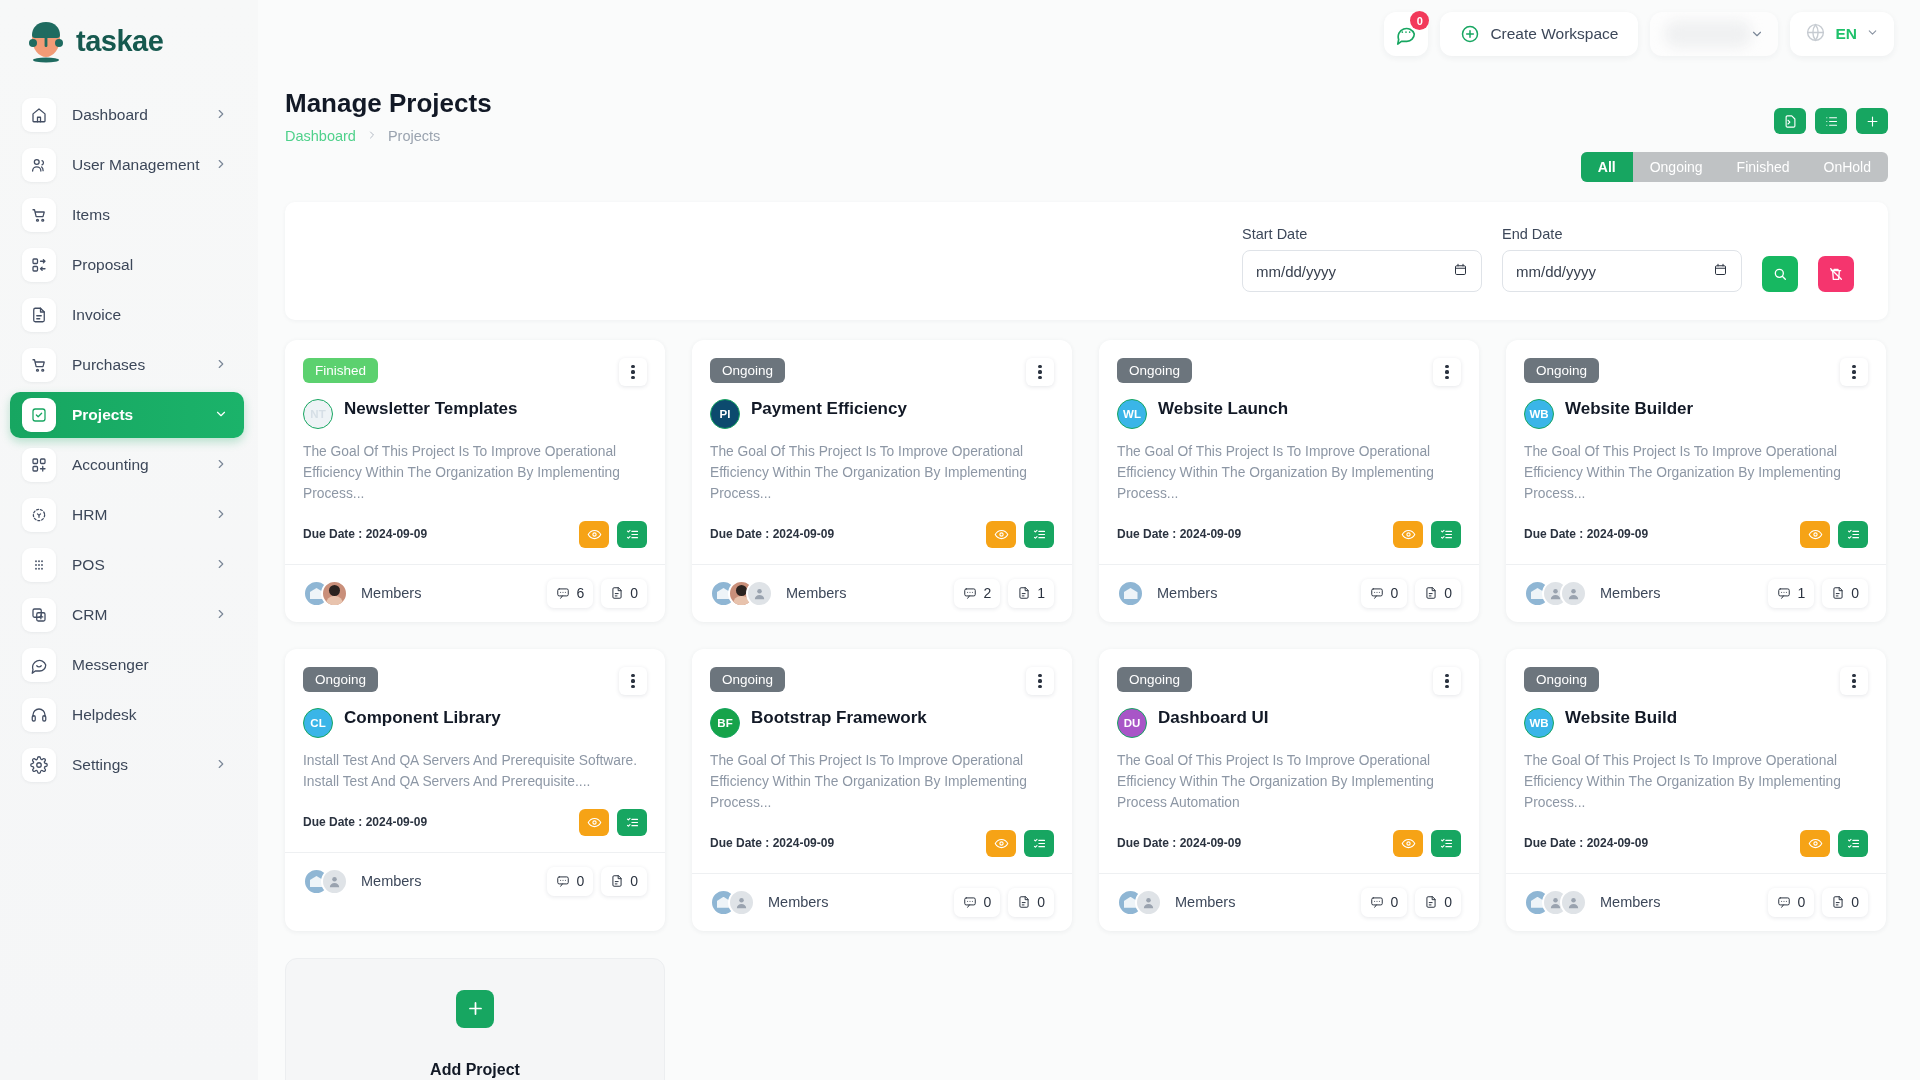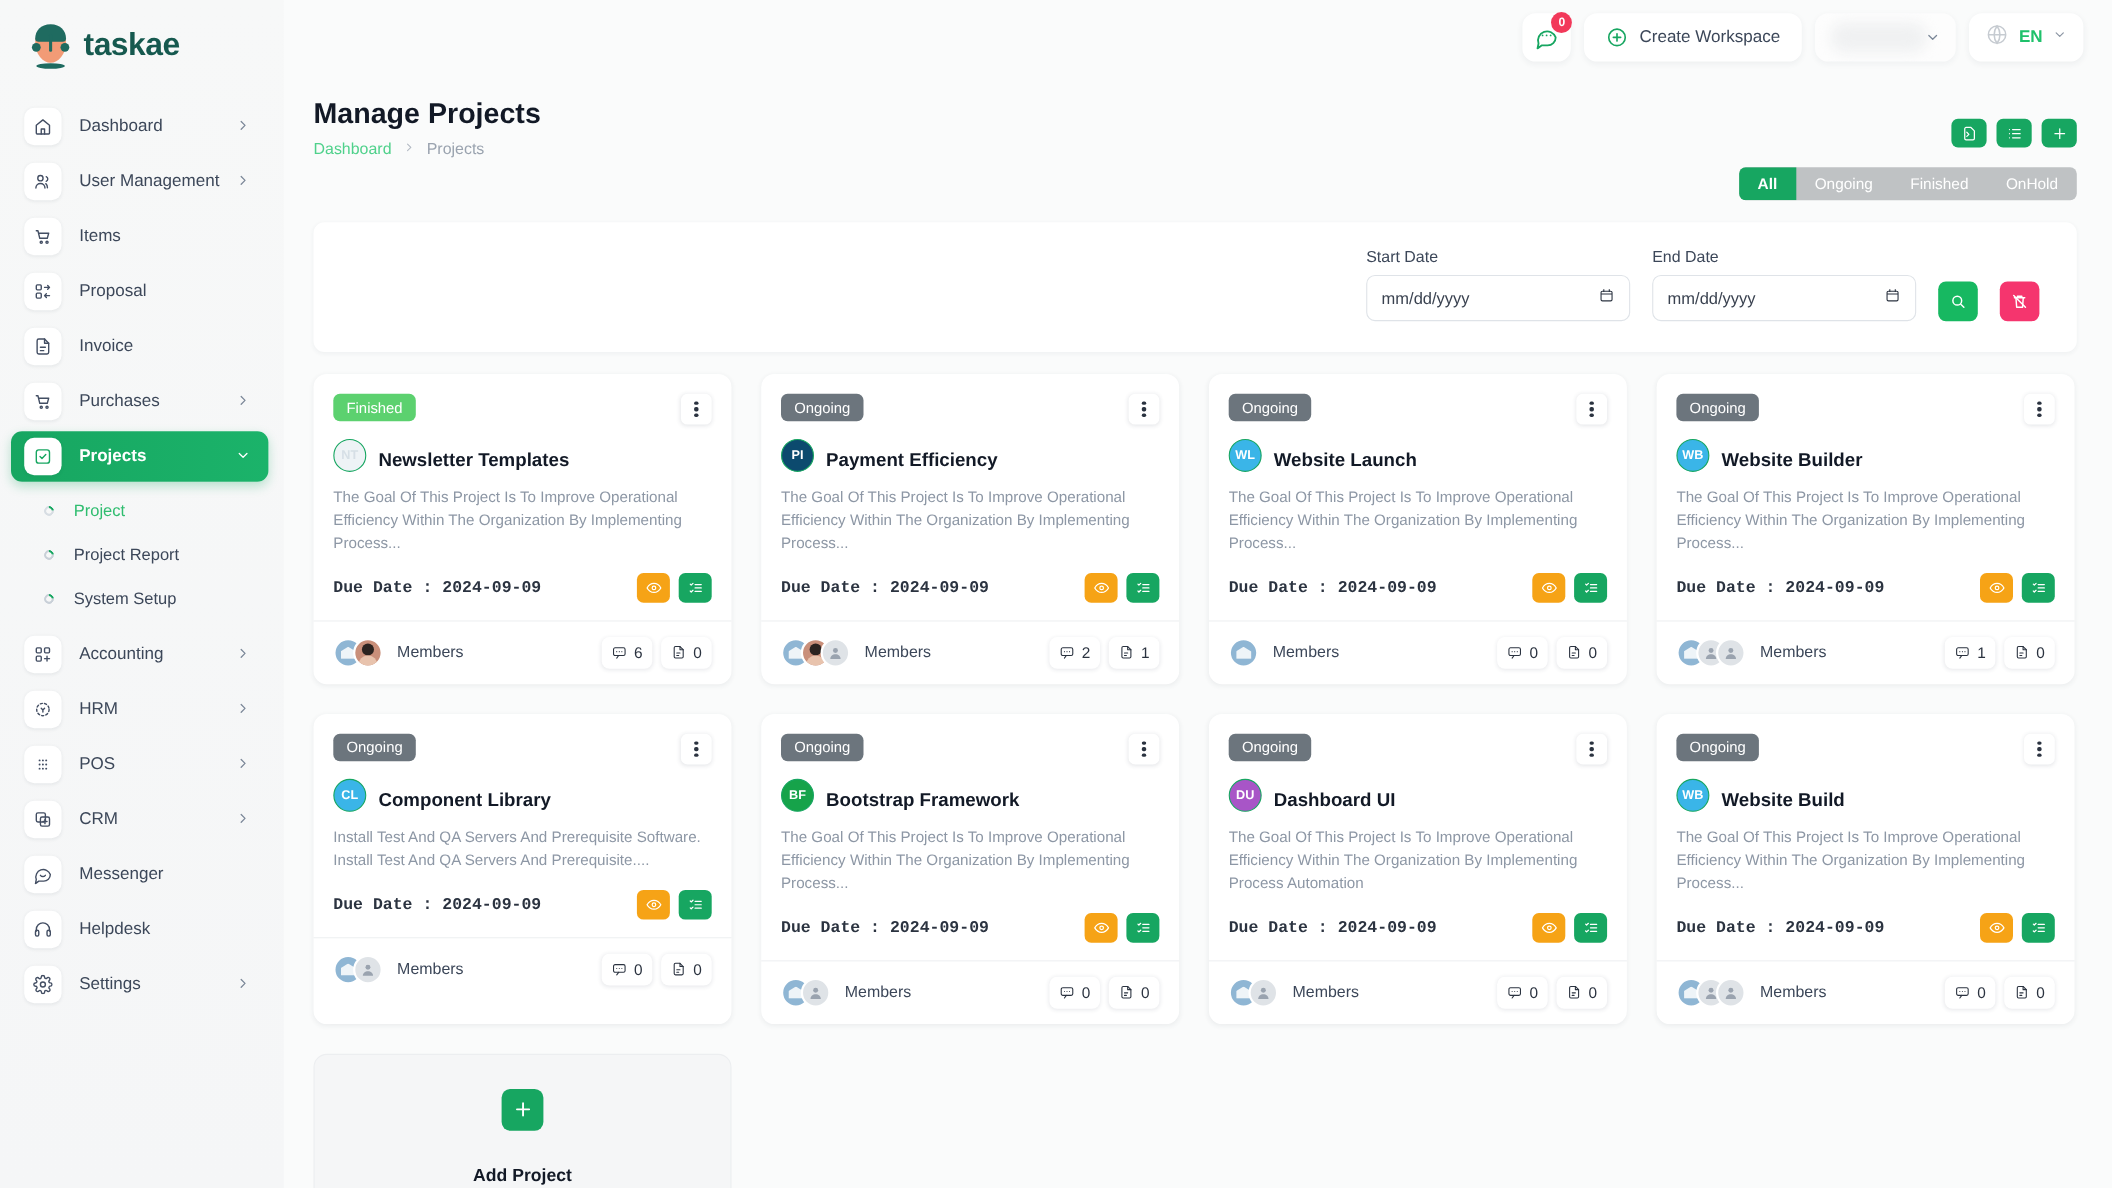--- a/index.html
+++ b/index.html
@@ -201,38 +201,38 @@
   .chip.finished { background: #5cd16f; }
   .chip.ongoing  { background: #6c757d; }
   .kebab {
     width: 28px; height: 28px; border-radius: 6px; background: #fff;
     box-shadow: 0 1px 4px rgba(40,50,70,.12);
     display: flex; flex-direction: column; align-items: center; justify-content: center;
     gap: 2.5px; cursor: pointer;
   }
   .kebab i { width: 3.2px; height: 3.2px; border-radius: 50%; background: #2b3340; display:block; }
 
-  .card-title-row { display: flex; align-items: flex-end; gap: 11px; margin-top: 13px; }
+  .card-title-row { display: flex; align-items: flex-start; gap: 11px; margin-top: 13px; }
   .avatar-initials {
     width: 30px; height: 30px; border-radius: 50%;
     display: flex; align-items: center; justify-content: center;
     font-size: 11.5px; font-weight: bold; color: #fff; flex: none;
     border: 1.5px solid #17a661;
   }
   .card-title { font-size: 17px; font-weight: bold; color: #121926; }
 
   .card-desc {
     margin-top: 13px; font-size: 13.8px; line-height: 1.52;
     color: #8d97a5; min-height: 42px;
   }
   .due-row {
     display: flex; align-items: center; justify-content: space-between;
     margin-top: 16px; padding-bottom: 16px;
   }
-  .due-text { font-size: 15px; font-weight: bold; color: #2b3340; font-family: Liberation Mono, monospace; }
+  .due-text { font-size: 12px; font-weight: bold; color: #2b3340; }
   .due-actions { display: flex; gap: 8px; }
   .act {
     width: 30px; height: 27px; border-radius: 6px;
     display: flex; align-items: center; justify-content: center; cursor: pointer;
   }
   .act.orange { background: #f6a316; }
   .act.green { background: #17a661; }
   .act svg { width: 15px; height: 15px; stroke: #fff; fill: none; stroke-width: 1.8;
     stroke-linecap: round; stroke-linejoin: round; }
 
@@ -383,34 +383,20 @@
         <span class="nav-icon">
           <svg viewBox="0 0 24 24" class="">
             <rect x="4" y="4" width="16" height="16" rx="3"></rect>
             <path d="M8.5 12l2.4 2.4 4.6-4.8"></path>
           </svg>
         </span>
         <span class="nav-label">Projects</span>
         <span class="chev"><svg viewBox="0 0 24 24">
             <path d="M6 9l6 6 6-6"></path>
           </svg></span>
-      </div>
-      <div class="subnav">
-        <div class="sub-item active">
-          <span class="sub-dot"></span>
-          <span class="sub-label">Project</span>
-        </div>
-        <div class="sub-item">
-          <span class="sub-dot"></span>
-          <span class="sub-label">Project Report</span>
-        </div>
-        <div class="sub-item">
-          <span class="sub-dot"></span>
-          <span class="sub-label">System Setup</span>
-        </div>
       </div>
       <div class="nav-item">
         <span class="nav-icon">
           <svg viewBox="0 0 24 24" class="">
             <rect x="4" y="4" width="6" height="6" rx="1.2"></rect>
             <rect x="14" y="4" width="6" height="6" rx="1.2"></rect>
             <rect x="4" y="14" width="6" height="6" rx="1.2"></rect>
             <path d="M17 14v6M14 17h6"></path>
           </svg>
         </span>

